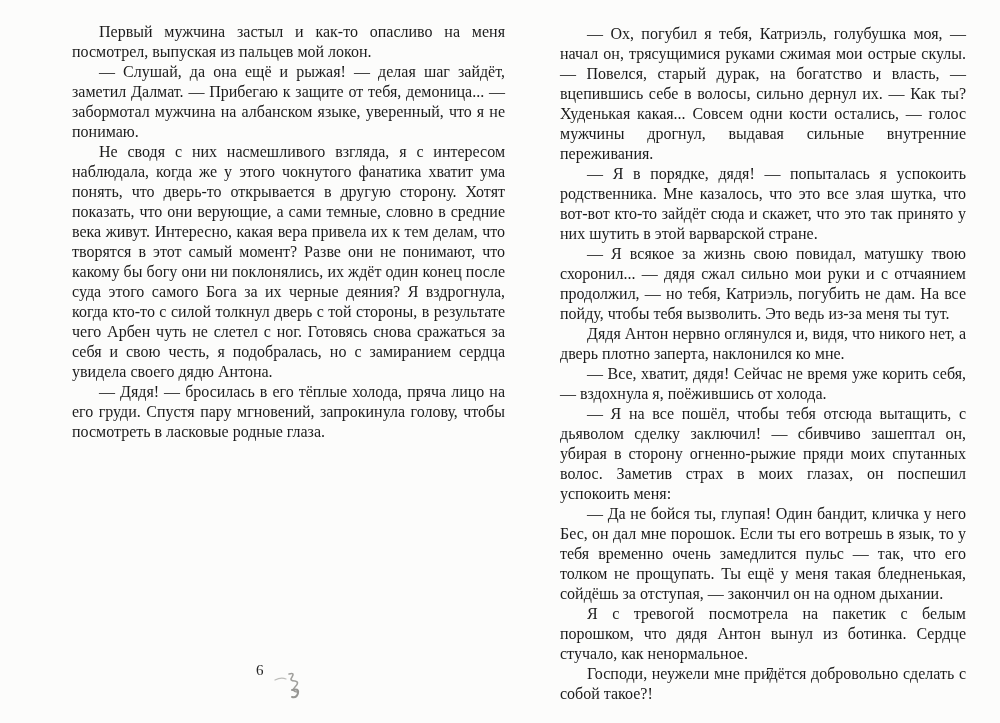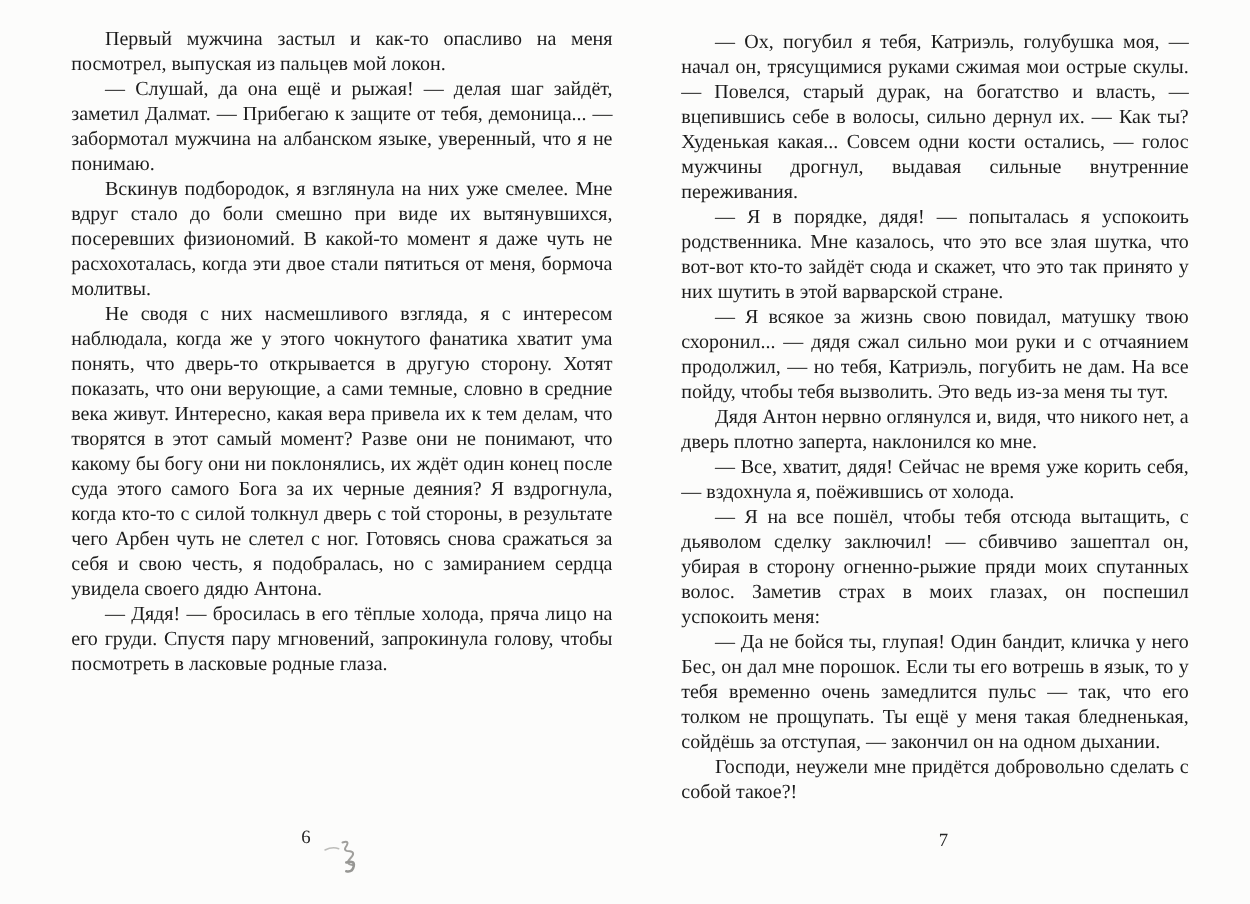--- a/index.html
+++ b/index.html
@@ -14,20 +14,21 @@
     position: relative;
     width: 1000px;
     height: 723px;
     background: #fcfcfb;
   }
   .page {
     position: absolute;
     top: 0;
     height: 597px;
     width: 500px;
+    margin-left: 15px;
   }
   .page-left  { left: 0; }
   .page-right { left: 500px; }
   .text-block {
     position: absolute;
     font-family: "Liberation Serif", "DejaVu Serif", serif;
     font-size: 16px;
     line-height: 20px;
     color: #1b1b1b;
     text-align: justify;
@@ -62,21 +63,20 @@
 </style>
 </head>
 <body>
 
 <div class="spread">
 
   <div class="page page-left">
     <div class="text-block">
       <p>Первый мужчина застыл и как-то опасливо на меня посмотрел, выпуская из пальцев мой локон.</p>
       <p>— Слушай, да она ещё и рыжая! — делая шаг зайдёт, заметил Далмат. — Прибегаю к защите от тебя, демоница... — забормотал мужчина на албанском языке, уверенный, что я не понимаю.</p>
-      <p>Вскинув подбородок, я взглянула на них уже смелее. Мне вдруг стало до боли смешно при виде их вытянувшихся, посеревших физиономий. В какой-то момент я даже чуть не расхохоталась, когда эти двое стали пятиться от меня, бормоча молитвы.</p>
       <p>Не сводя с них насмешливого взгляда, я с интересом наблюдала, когда же у этого чокнутого фанатика хватит ума понять, что дверь-то открывается в другую сторону. Хотят показать, что они верующие, а сами темные, словно в средние века живут. Интересно, какая вера привела их к тем делам, что творятся в этот самый момент? Разве они не понимают, что какому бы богу они ни поклонялись, их ждёт один конец после суда этого самого Бога за их черные деяния? Я вздрогнула, когда кто-то с силой толкнул дверь с той стороны, в результате чего Арбен чуть не слетел с ног. Готовясь снова сражаться за себя и свою честь, я подобралась, но с замиранием сердца увидела своего дядю Антона.</p>
       <p>— Дядя! — бросилась в его тёплые холода, пряча лицо на его груди. Спустя пару мгновений, запрокинула голову, чтобы посмотреть в ласковые родные глаза.</p>
     </div>
     <div class="folio">6</div>
     <div class="smudge">
       <svg width="40" height="38" viewBox="0 0 40 38" xmlns="http://www.w3.org/2000/svg">
         <path d="M2 14 q6 -3 11 -1" stroke="#8a8a86" stroke-width="1.2" fill="none" stroke-linecap="round"></path>
         <path d="M16 8 q6 -2 3 3 q-3 4 3 4 q5 1 0 6 q-4 4 2 5" stroke="#55544f" stroke-width="1.6" fill="none" stroke-linecap="round"></path>
         <path d="M19 24 q7 -2 6 3 q-1 5 -6 4" stroke="#44433f" stroke-width="2" fill="none" stroke-linecap="round"></path>
       </svg>
@@ -85,18 +85,19 @@
 
   <div class="page page-right">
     <div class="text-block">
       <p>— Ох, погубил я тебя, Катриэль, голубушка моя, — начал он, трясущимися руками сжимая мои острые скулы. — Повелся, старый дурак, на богатство и власть, — вцепившись себе в волосы, сильно дернул их. — Как ты? Худенькая какая... Совсем одни кости остались, — голос мужчины дрогнул, выдавая сильные внутренние переживания.</p>
       <p>— Я в порядке, дядя! — попыталась я успокоить родственника. Мне казалось, что это все злая шутка, что вот-вот кто-то зайдёт сюда и скажет, что это так принято у них шутить в этой варварской стране.</p>
       <p>— Я всякое за жизнь свою повидал, матушку твою схоронил... — дядя сжал сильно мои руки и с отчаянием продолжил, — но тебя, Катриэль, погубить не дам. На все пойду, чтобы тебя вызволить. Это ведь из-за меня ты тут.</p>
       <p>Дядя Антон нервно оглянулся и, видя, что никого нет, а дверь плотно заперта, наклонился ко мне.</p>
       <p>— Все, хватит, дядя! Сейчас не время уже корить себя, — вздохнула я, поёжившись от холода.</p>
       <p>— Я на все пошёл, чтобы тебя отсюда вытащить, с дьяволом сделку заключил! — сбивчиво зашептал он, убирая в сторону огненно-рыжие пряди моих спутанных волос. Заметив страх в моих глазах, он поспешил успокоить меня:</p>
       <p>— Да не бойся ты, глупая! Один бандит, кличка у него Бес, он дал мне порошок. Если ты его вотрешь в язык, то у тебя временно очень замедлится пульс — так, что его толком не прощупать. Ты ещё у меня такая бледненькая, сойдёшь за отступая, — закончил он на одном дыхании.</p>
+      <p>Я с тревогой посмотрела на пакетик с белым порошком, что дядя Антон вынул из ботинка. Сердце стучало, как ненормальное.</p>
       <p>Господи, неужели мне придётся добровольно сделать с собой такое?!</p>
     </div>
     <div class="folio">7</div>
   </div>
 
 </div>
 
 </body></html>

